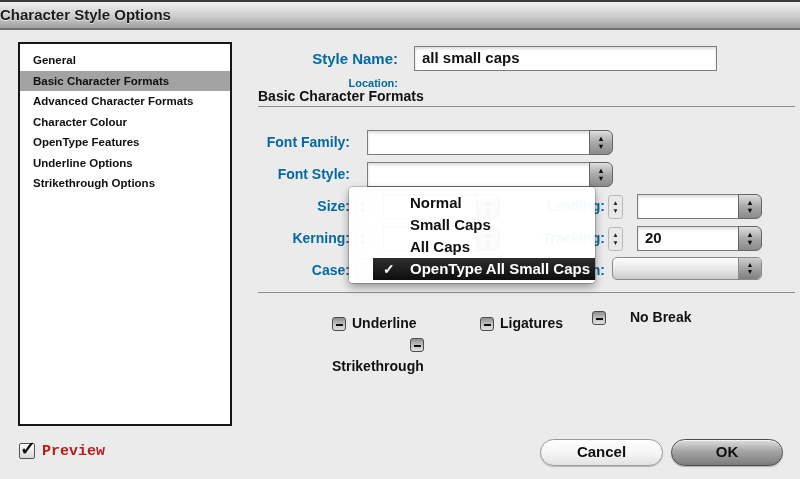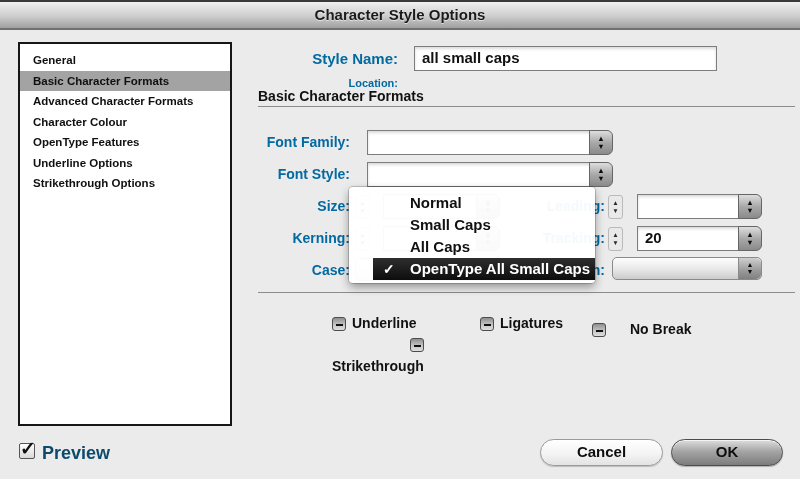--- a/index.html
+++ b/index.html
@@ -3,21 +3,21 @@
 <meta charset="utf-8">
 <style>
   html,body{margin:0;padding:0;background:#fff;}
   body{width:800px;height:479px;overflow:hidden;font-family:"Liberation Sans",sans-serif;-webkit-font-smoothing:antialiased;}
   .dialog{position:relative;width:800px;height:479px;background:#ebebeb;}
 
   
   .titlebar{position:absolute;left:0;top:0;width:800px;height:26px;
     background:linear-gradient(180deg,#f1f1f1 0%,#cdcdcd 55%,#9f9f9f 100%);
     border-top:2px solid #3a3a3a;border-bottom:2px solid #707070;}
-  .titlebar .title{display:block;text-align:center;line-height:26px;font-size:15px;font-weight:700;color:#1b1b1b;text-shadow:0 1px 0 rgba(255,255,255,.55);}
+  .titlebar .title{display:block;line-height:26px;font-size:15px;font-weight:700;color:#1b1b1b;text-shadow:0 1px 0 rgba(255,255,255,.55);}
 
   
   .sidebar{position:absolute;left:18px;top:42px;width:214px;height:384px;background:#fff;border:2px solid #161616;box-sizing:border-box;padding-top:6px;}
   .side-item{height:20.5px;line-height:20.5px;padding-left:13px;font-size:11.5px;font-weight:700;color:#101010;white-space:nowrap;cursor:default;}
   .side-item.selected{background:#a3a3a3;}
 
   
   .lbl{position:absolute;font-size:14px;font-weight:700;color:#0369a1;text-align:right;white-space:nowrap;}
   .field{position:absolute;background:#fff;border:1px solid #7d7d7d;box-shadow:inset 0 2px 3px rgba(0,0,0,.14);box-sizing:border-box;font-size:15px;font-weight:600;color:#111;padding:2px 7px;white-space:nowrap;overflow:hidden;margin-left:12px;}
   .combo-stepper{position:absolute;width:24px;height:25px;box-sizing:border-box;border:1px solid #666;border-radius:0 6px 6px 0;
@@ -51,21 +51,21 @@
   
   .check-row{position:absolute;display:flex;align-items:flex-end;gap:6px;cursor:default;}
   .mixed-box{width:14px;height:14px;box-sizing:border-box;border:1px solid #4d4d4d;border-radius:3px;background:linear-gradient(180deg,#8f8f8f 0%,#c9c9c9 60%,#dedede 100%);position:relative;}
   .mixed-box::after{content:"";position:absolute;left:3px;top:5.5px;width:7px;height:2.2px;background:#101010;}
   .check-row .clabel{font-size:14px;font-weight:700;color:#111;}
 
   
   .preview-row{position:absolute;left:19px;top:441px;display:flex;align-items:flex-start;gap:7px;cursor:default;}
   .preview-box{width:16px;height:16px;box-sizing:border-box;border:1.5px solid #555;border-radius:2px;background:linear-gradient(180deg,#fff,#d8d8d8);position:relative;margin-top:2px;}
   .preview-box .check{position:absolute;left:0px;top:-7px;font-size:19px;font-weight:700;color:#101010;}
-  .preview-row .clabel{font-size:18px;font-weight:700;color:#0c4a6e;margin-top:2px;}
+  .preview-row .clabel{font-size:15px;font-weight:700;color:#b91c1c;margin-top:2px;font-family:Liberation Mono, monospace;}
   .btn{position:absolute;top:439px;height:27px;box-sizing:border-box;border-radius:13.5px;text-align:center;line-height:24px;font-size:15px;font-weight:700;color:#0e0e0e;cursor:default;}
   .btn-cancel{left:540px;width:123px;background:linear-gradient(180deg,#ffffff 0%,#f4f4f4 55%,#e3e3e3 100%);border:1.5px solid #9a9a9a;box-shadow:0 1px 1px rgba(0,0,0,.2);}
   .btn-ok{left:671px;width:112px;background:linear-gradient(180deg,#dedede 0%,#a5a5a5 45%,#7c7c7c 100%);border:1.5px solid #4c4c4c;box-shadow:inset 0 1px 0 rgba(255,255,255,.65),0 1px 1px rgba(0,0,0,.25);}
 </style>
 </head>
 <body>
 
 <div class="dialog">
 
   <div class="titlebar">
@@ -173,21 +173,21 @@
   <div class="sep" style="top:292px;"></div>
 
   <div class="check-row" style="left:332px;top:315px;">
     <span class="mixed-box"></span>
     <span class="clabel">Underline</span>
   </div>
   <div class="check-row" style="left:480px;top:315px;">
     <span class="mixed-box"></span>
     <span class="clabel">Ligatures</span>
   </div>
-  <div class="check-row" style="left:592px;top:321px;gap:24px;">
+  <div class="check-row" style="left:592px;top:309px;gap:24px;">
     <span class="mixed-box"></span>
     <span class="clabel">No Break</span>
   </div>
   <div class="check-row" style="left:332px;top:338px;flex-direction:column;">
     <span class="mixed-box"></span>
     <span class="clabel">Strikethrough</span>
   </div>
 
   <div class="preview-row">
     <span class="preview-box">

